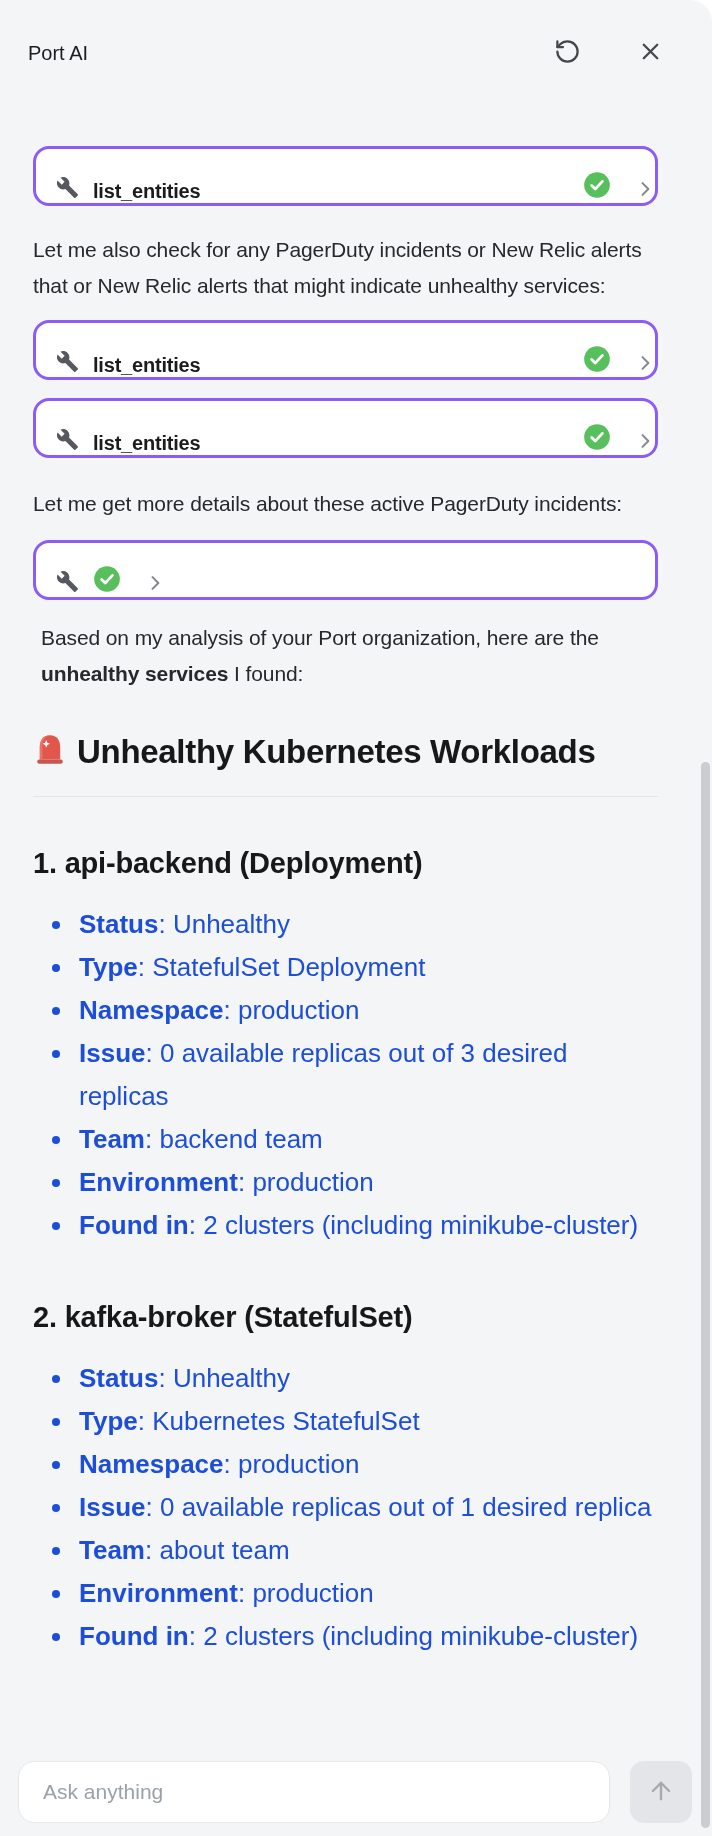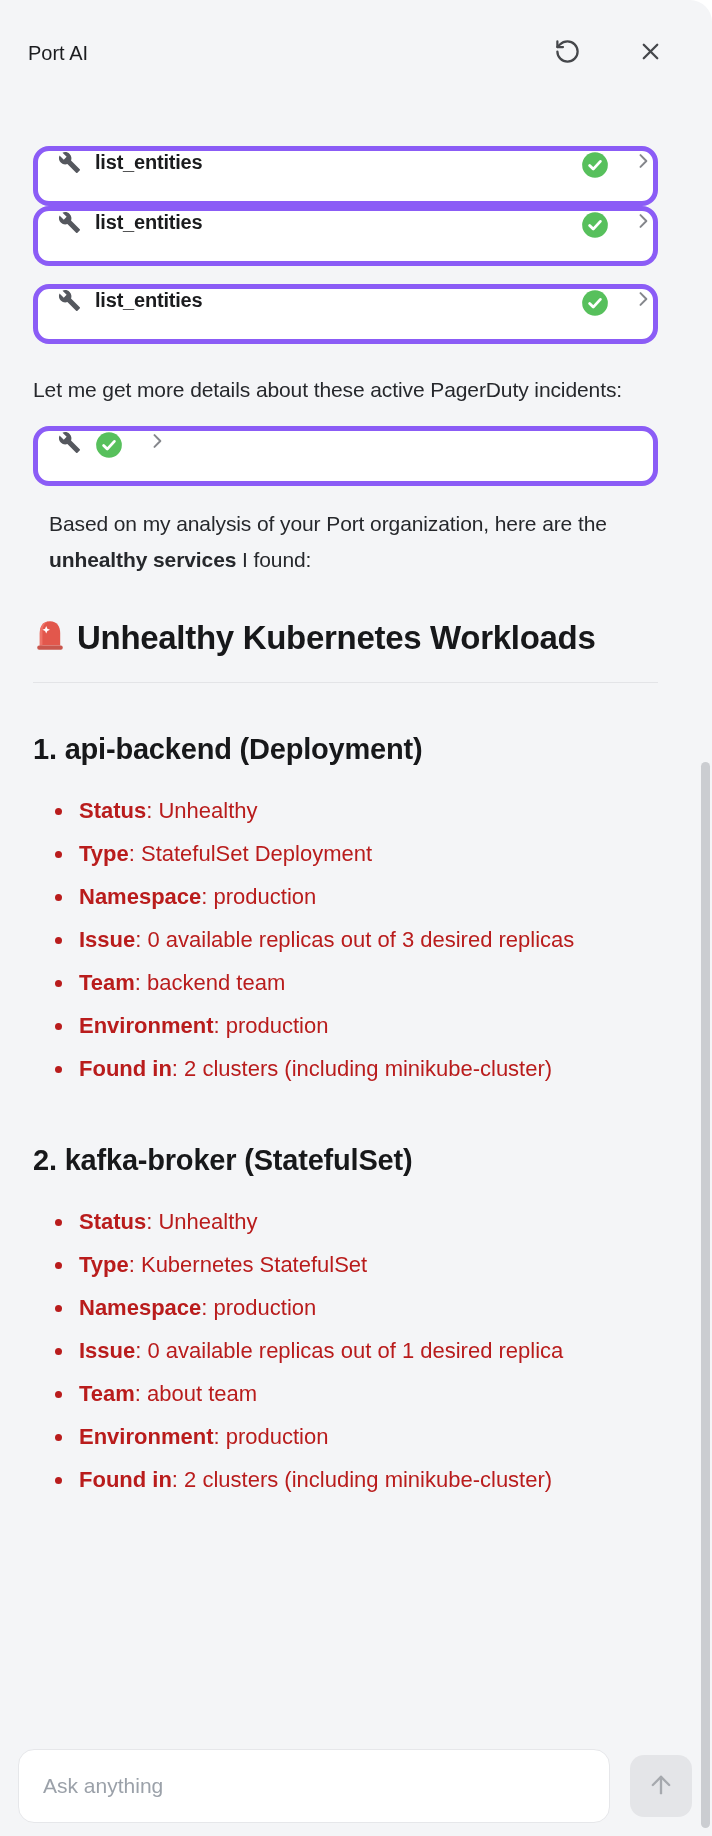--- a/index.html
+++ b/index.html
@@ -28,35 +28,35 @@
   
   .chat{
     flex:1 1 auto;
     overflow:hidden;
     padding:0 54px 0 33px;
   }
 
   .tool-card{
     height:60px;
     background:#ffffff;
-    border:5px solid #8b5cf6;
+    border:3px solid #8b5cf6;
     border-radius:16px;
-    display:flex; align-items:flex-start;
+    display:flex; align-items:flex-end;
     padding:0 0 0 20px;
     cursor:pointer;
   }
   .tool-card .wrench{ flex:0 0 auto; margin-right:14px; }
   .tool-label{ font-size:20px; font-weight:600; color:#1b1c1e; flex:1 1 auto; letter-spacing:-0.2px; }
   .tool-card .status{ flex:0 0 auto; margin-right:24px; }
   .tool-card .chev{ flex:0 0 auto; }
 
   .msg-p{ font-size:21px; line-height:36px; color:#26282c; letter-spacing:-0.1px; }
   .p1{ margin:26px 0 16px; }
   .p2{ margin:28px 0 18px; }
-  .p3{ margin:20px 16px 0; }
+  .p3{ margin:20px 8px 0; }
   .b{ font-weight:700; }
 
   .card-gap{ height:18px; }
 
   .md-h1{
     margin-top:36px;
     font-size:33px; line-height:47px; font-weight:700; color:#17181a;
     letter-spacing:-0.3px;
   }
   .siren{ display:inline-block; vertical-align:-3px; margin-right:10px; }
@@ -70,33 +70,33 @@
     letter-spacing:-0.2px;
   }
   .md-h2.second{ margin-top:54px; }
 
   ul.md-list{
     margin-top:24px;
     padding-left:42px;
     list-style:disc;
   }
   ul.md-list li{
-    font-size:22px; line-height:43px; color:#b91c1c;
+    font-size:26px; line-height:43px; color:#1d4ed8;
     padding-left:4px;
   }
 
   
   .composer{
     flex:0 0 auto;
     display:flex; align-items:center;
     padding:0 20px 13px 18px;
     gap:20px;
   }
   .ask-input{
-    flex:1 1 auto; height:74px;
+    flex:1 1 auto; height:62px;
     background:#ffffff;
     border:1px solid #e6e7ea;
     border-radius:16px;
     font-family:"Liberation Sans","DejaVu Sans",sans-serif;
     font-size:21px; color:#26282c;
     padding:4px 24px;
     outline:none;
   }
   .ask-input::placeholder{ color:#9ba1a9; }
   .send-btn{
@@ -158,20 +158,21 @@
             <path d="m7.4 12.4 3.1 3.1 6.1-6.6" stroke="#ffffff" stroke-width="2.4" fill="none" stroke-linecap="round" stroke-linejoin="round"></path>
           </svg>
       </span>
       <span class="chev">
         <svg width="20" height="20" viewBox="0 0 24 24" fill="none" stroke="#85878c" stroke-width="2.4" stroke-linecap="round" stroke-linejoin="round">
             <path d="m9 5 7 7-7 7"></path>
           </svg>
       </span>
     </div>
 
+    <p class="msg-p p1">Let me also check for any PagerDuty incidents or New Relic alerts that or New Relic alerts that might indicate unhealthy services:</p>
 
     <div class="tool-card">
       <span class="wrench">
         <svg width="23" height="23" viewBox="0 0 24 24" fill="#55585e">
             <path d="M22.7 19l-9.1-9.1c.9-2.3.4-5-1.5-6.9-2-2-5-2.4-7.4-1.3L9 6 6 9 1.6 4.7C.4 7.1.9 10.1 2.9 12.1c1.9 1.9 4.6 2.4 6.9 1.5l9.1 9.1c.4.4 1 .4 1.4 0l2.3-2.3c.5-.4.5-1.1.1-1.4z"></path>
           </svg>
       </span>
       <span class="tool-label">list_entities</span>
       <span class="status">
         <svg width="28" height="28" viewBox="0 0 24 24">

